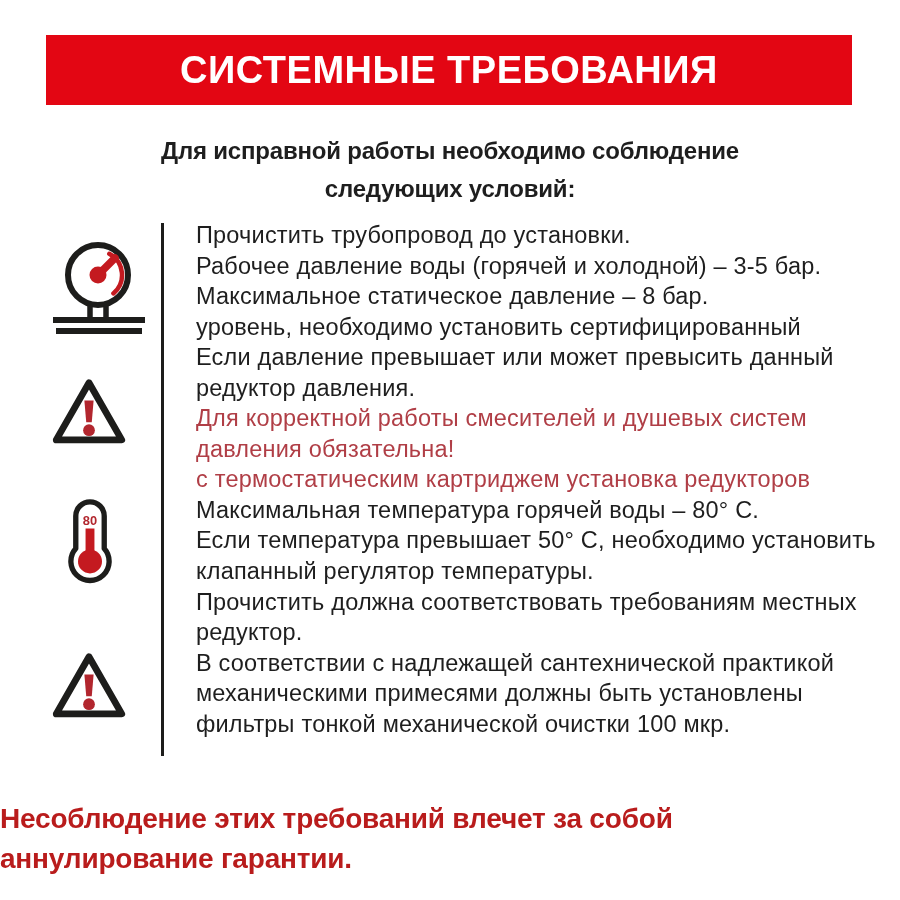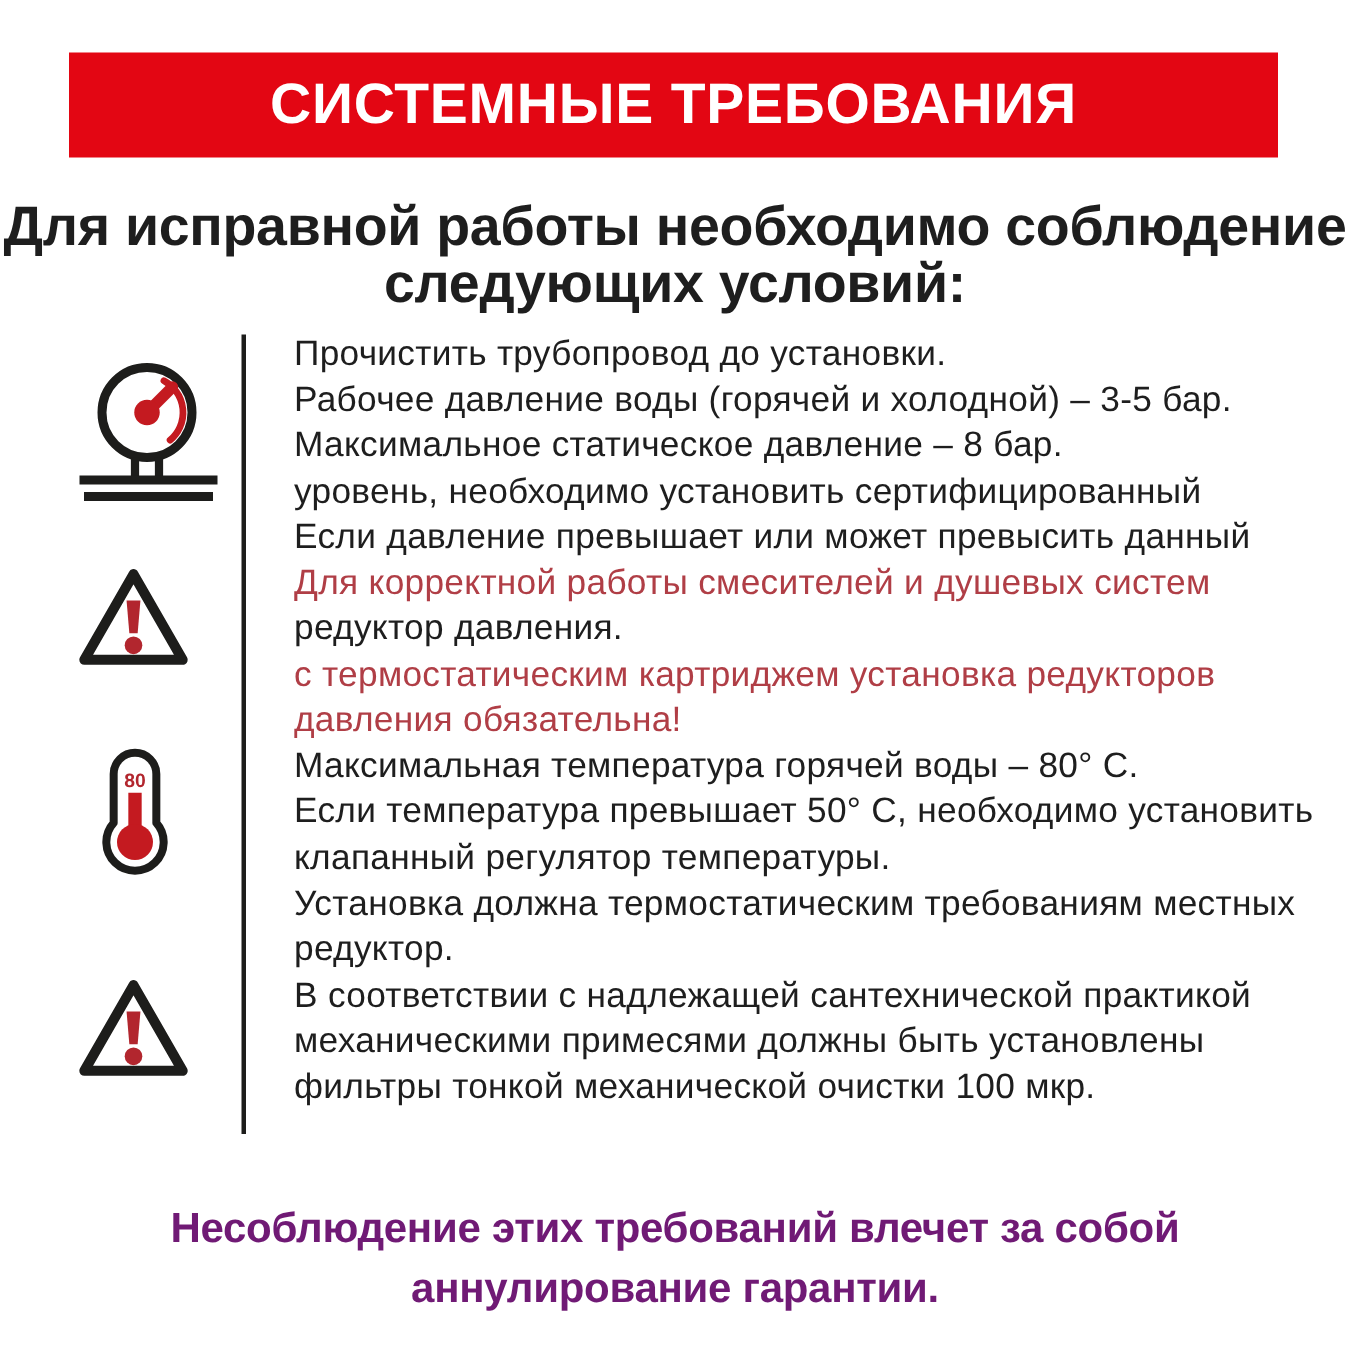--- a/index.html
+++ b/index.html
@@ -30,21 +30,21 @@
     white-space: nowrap;
   }
 
   
   .intro {
     position: absolute;
     left: 0; top: 132px;
     width: 100%;
     text-align: center;
     color: #1e1e1e;
-    font-size: 37px;
+    font-size: 24px;
     font-weight: bold;
     line-height: 38px;
     letter-spacing: -0.2px;
   }
 
   
   .divider {
     position: absolute;
     left: 161px; top: 223px;
     width: 3px; height: 533px;
@@ -69,22 +69,21 @@
     letter-spacing: 0.2px;
   }
   .req-line { white-space: nowrap; }
   .req-line.red { color: #b03e46; }
 
   
   .footer {
     position: absolute;
     left: 0; top: 799px;
     width: 100%;
-    text-align: center;
-    color: #701a75;
+    color: #b91c1c;
     font-size: 28px;
     font-weight: bold;
     line-height: 40px;
     letter-spacing: -0.2px;
   }
 </style>
 </head>
 <body>
 
 <div class="canvas">
@@ -128,28 +127,28 @@
     <path d="M44.5 32 h11 l-2.2 26 h-6.6 z" fill="#b2262e"></path>
     <circle cx="50" cy="67.5" r="7" fill="#b2262e"></circle>
   </svg>
 
   <div class="req-text">
       <div class="req-line">Прочистить трубопровод до установки.</div>
       <div class="req-line">Рабочее давление воды (горячей и холодной) – 3-5 бар.</div>
       <div class="req-line">Максимальное статическое давление – 8 бар.</div>
       <div class="req-line">уровень, необходимо установить сертифицированный</div>
       <div class="req-line">Если давление превышает или может превысить данный</div>
+      <div class="req-line">редуктор давления.</div>
       <div class="req-line red">Для корректной работы смесителей и душевых систем</div>
-      <div class="req-line">редуктор давления.</div>
+      <div class="req-line red">давления обязательна!</div>
       <div class="req-line red">с термостатическим картриджем установка редукторов</div>
-      <div class="req-line red">давления обязательна!</div>
       <div class="req-line">Максимальная температура горячей воды – 80° C.</div>
       <div class="req-line">Если температура превышает 50° C, необходимо установить</div>
       <div class="req-line">клапанный регулятор температуры.</div>
-      <div class="req-line">Установка должна термостатическим требованиям местных</div>
+      <div class="req-line">Прочистить должна соответствовать требованиям местных</div>
       <div class="req-line">редуктор.</div>
       <div class="req-line">В соответствии с надлежащей сантехнической практикой</div>
       <div class="req-line">механическими примесями должны быть установлены</div>
       <div class="req-line">фильтры тонкой механической очистки 100 мкр.</div>
     </div>
 
   <footer class="footer">
     <div>Несоблюдение этих требований влечет за собой</div>
     <div>аннулирование гарантии.</div>
   </footer>

